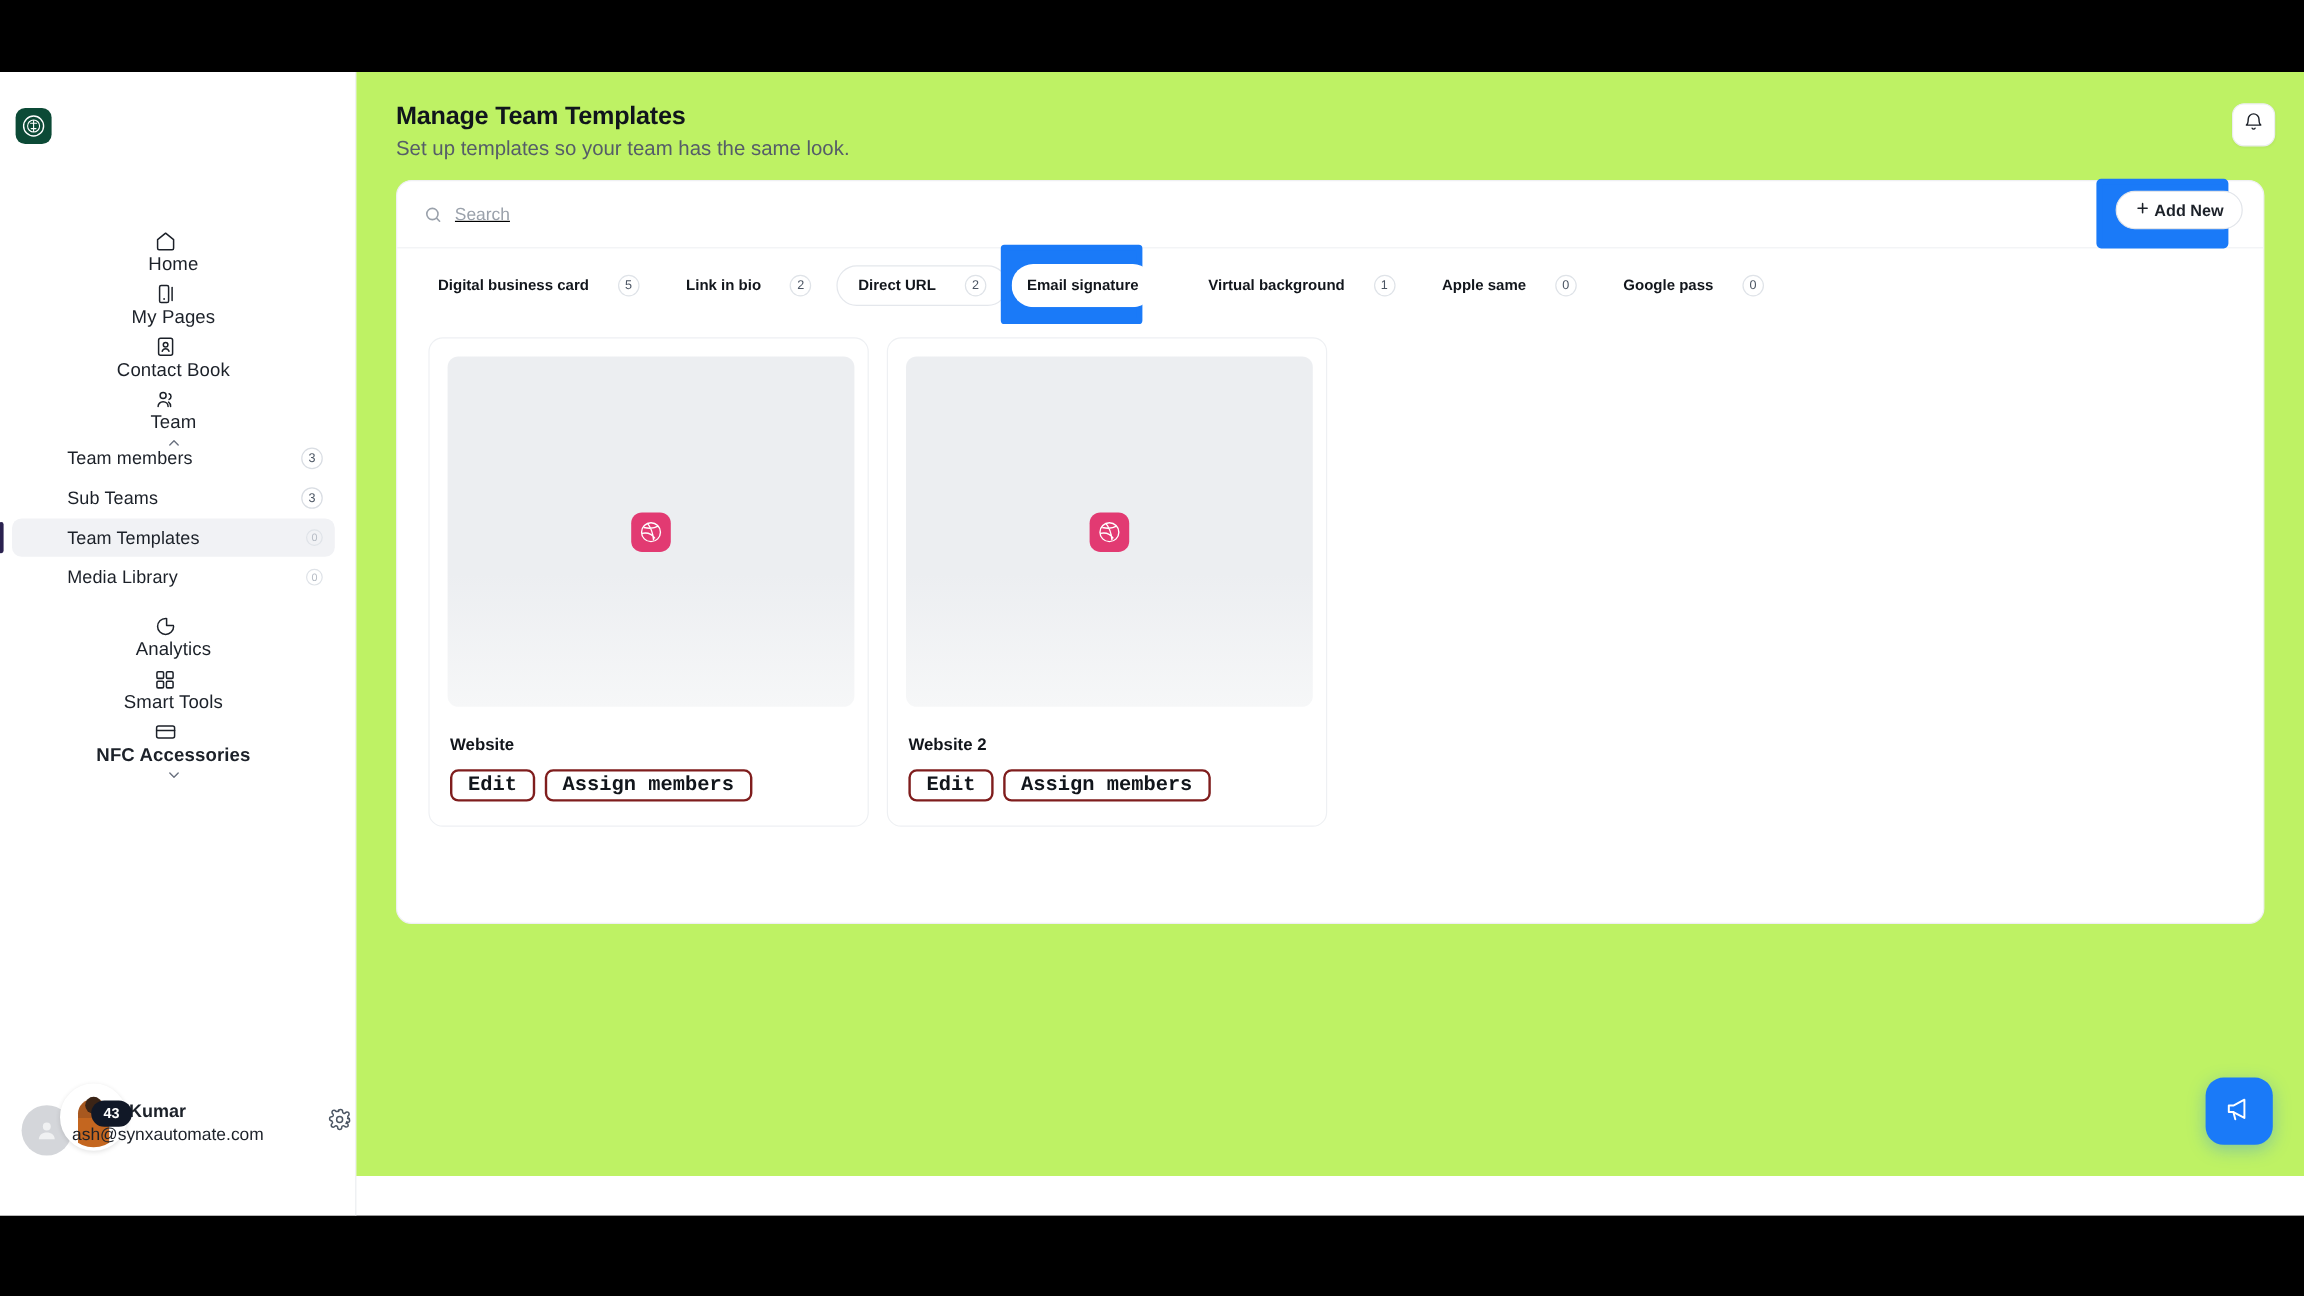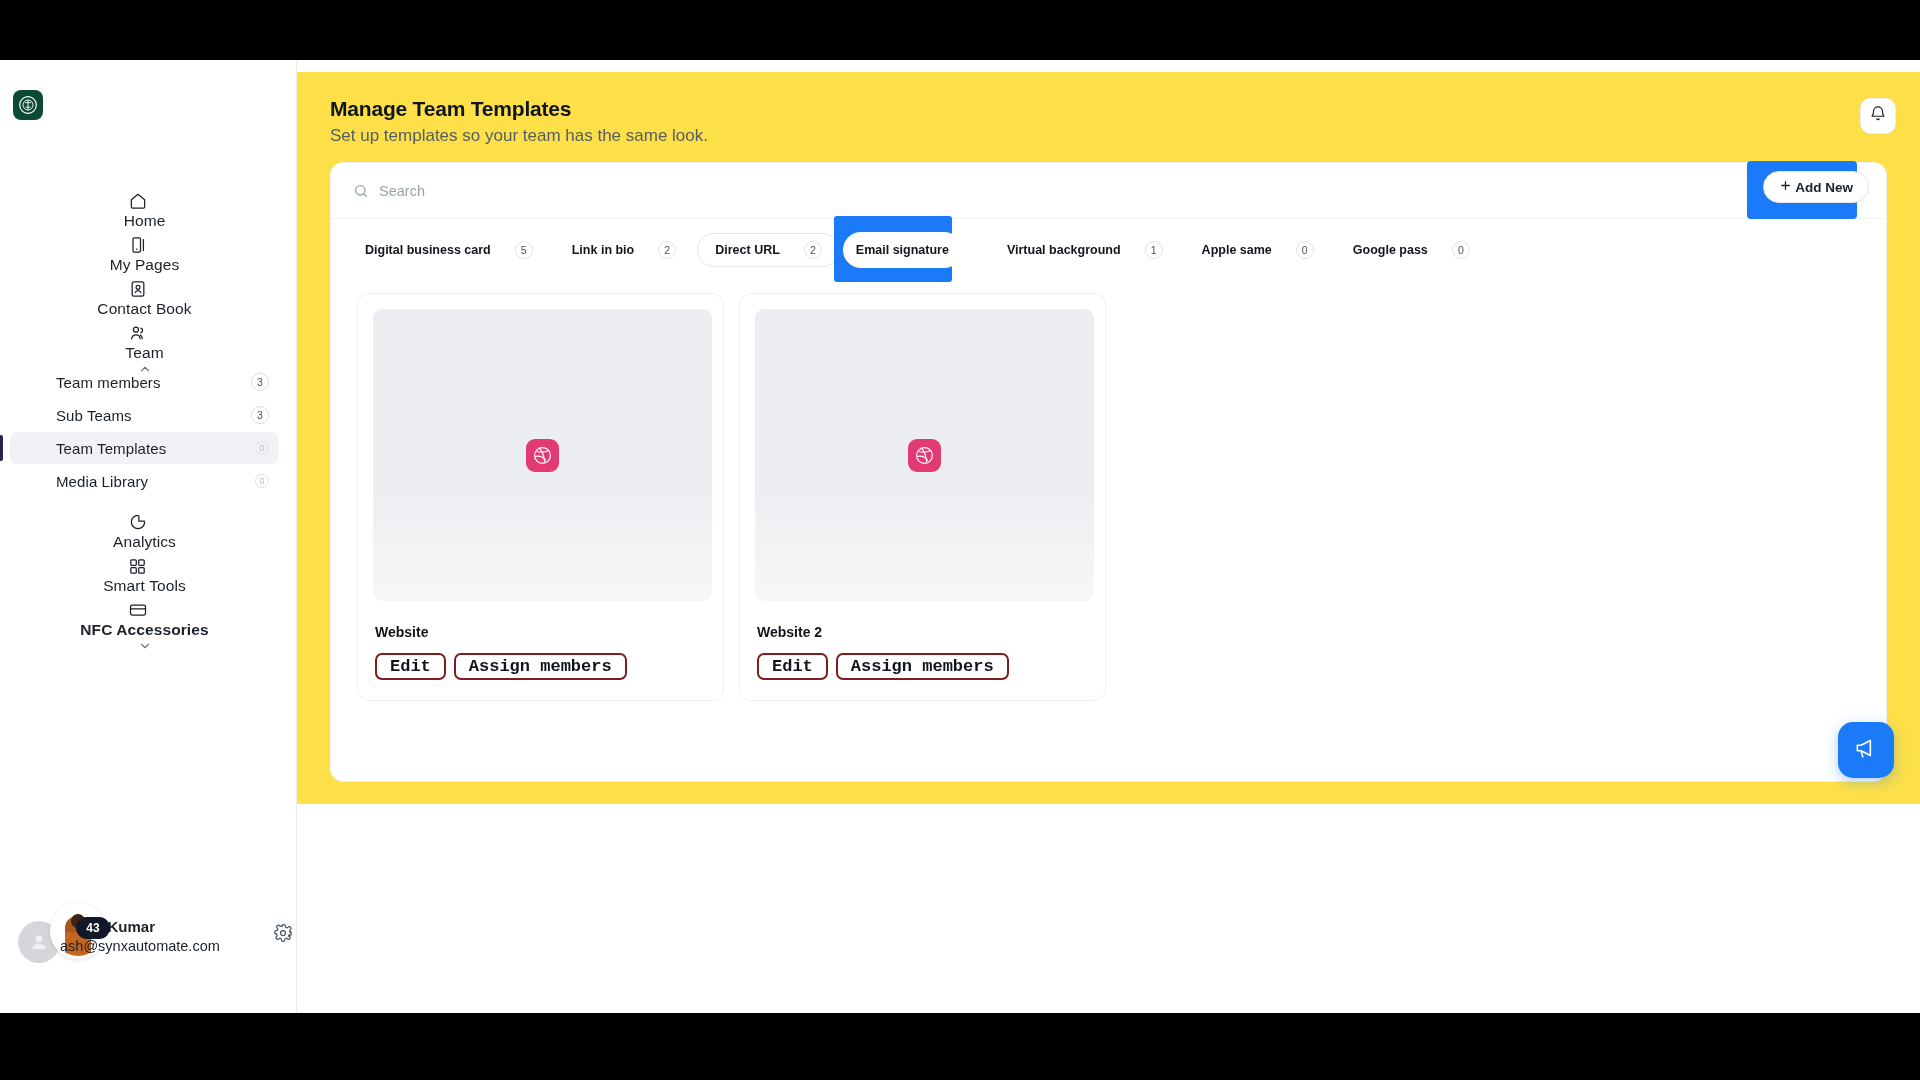--- a/index.html
+++ b/index.html
@@ -94,42 +94,42 @@
   .user-mail{
     position:absolute; left:60px; top:49px; font-size:14.5px; color:#1c2129;
   }
   .gear-btn{
     position:absolute; right:38px; top:34px; width:22px; height:22px;
     color:#4b5563; cursor:pointer;
   }
 
   
   #main{
-    position:absolute; left:297px; top:12px; right:0; height:732px;
-    background:#fde047; overflow:hidden;
+    position:absolute; left:297px; top:0; right:0; height:920px;
+    background:#bef264; overflow:hidden;
   }
   .page-head{ position:absolute; left:33px; top:25px; }
   .page-title{ font-size:21px; font-weight:700; color:#10151c; letter-spacing:-.2px;}
   .page-sub{ font-size:17px; color:#555d68; margin-top:5px; }
   .bell-btn{
     position:absolute; right:24px; top:26px; width:36px; height:36px;
     border-radius:10px; background:#fff; border:1px solid #eceef1;
     display:flex; align-items:center; justify-content:center; cursor:pointer;
     box-shadow:0 1px 2px rgba(16,24,40,.04);
   }
 
   .panel{
     position:absolute; left:33px; top:90px; right:33px; height:620px;
     background:#ffffff; border:1px solid #eff0f3; border-radius:13px;
   }
   .search-row{
     position:absolute; left:0; top:0; right:0; height:56px;
     border-bottom:1px solid #f1f2f4; display:flex; align-items:center;
   }
-  .search-box{ display:flex; align-items:flex-start; padding-left:22px; flex:1; }
+  .search-box{ display:flex; align-items:flex-start; padding-left:22px; flex:1;text-decoration:underline; }
   .search-box .sicon{ width:16px; height:16px; color:#9aa1ab; margin-right:10px; }
   .search-input{
     border:0; outline:0; background:transparent; font-size:14.5px;
     color:#1c2129; font-family:"Liberation Sans", sans-serif; width:90%;
   }
   .search-input::placeholder{ color:#9aa1ab; }
 
   .add-new-wrap{ position:absolute; right:17px; top:8px; }
   .add-new-hl{
     position:absolute; left:-16px; top:-10px; width:110px; height:58px;

